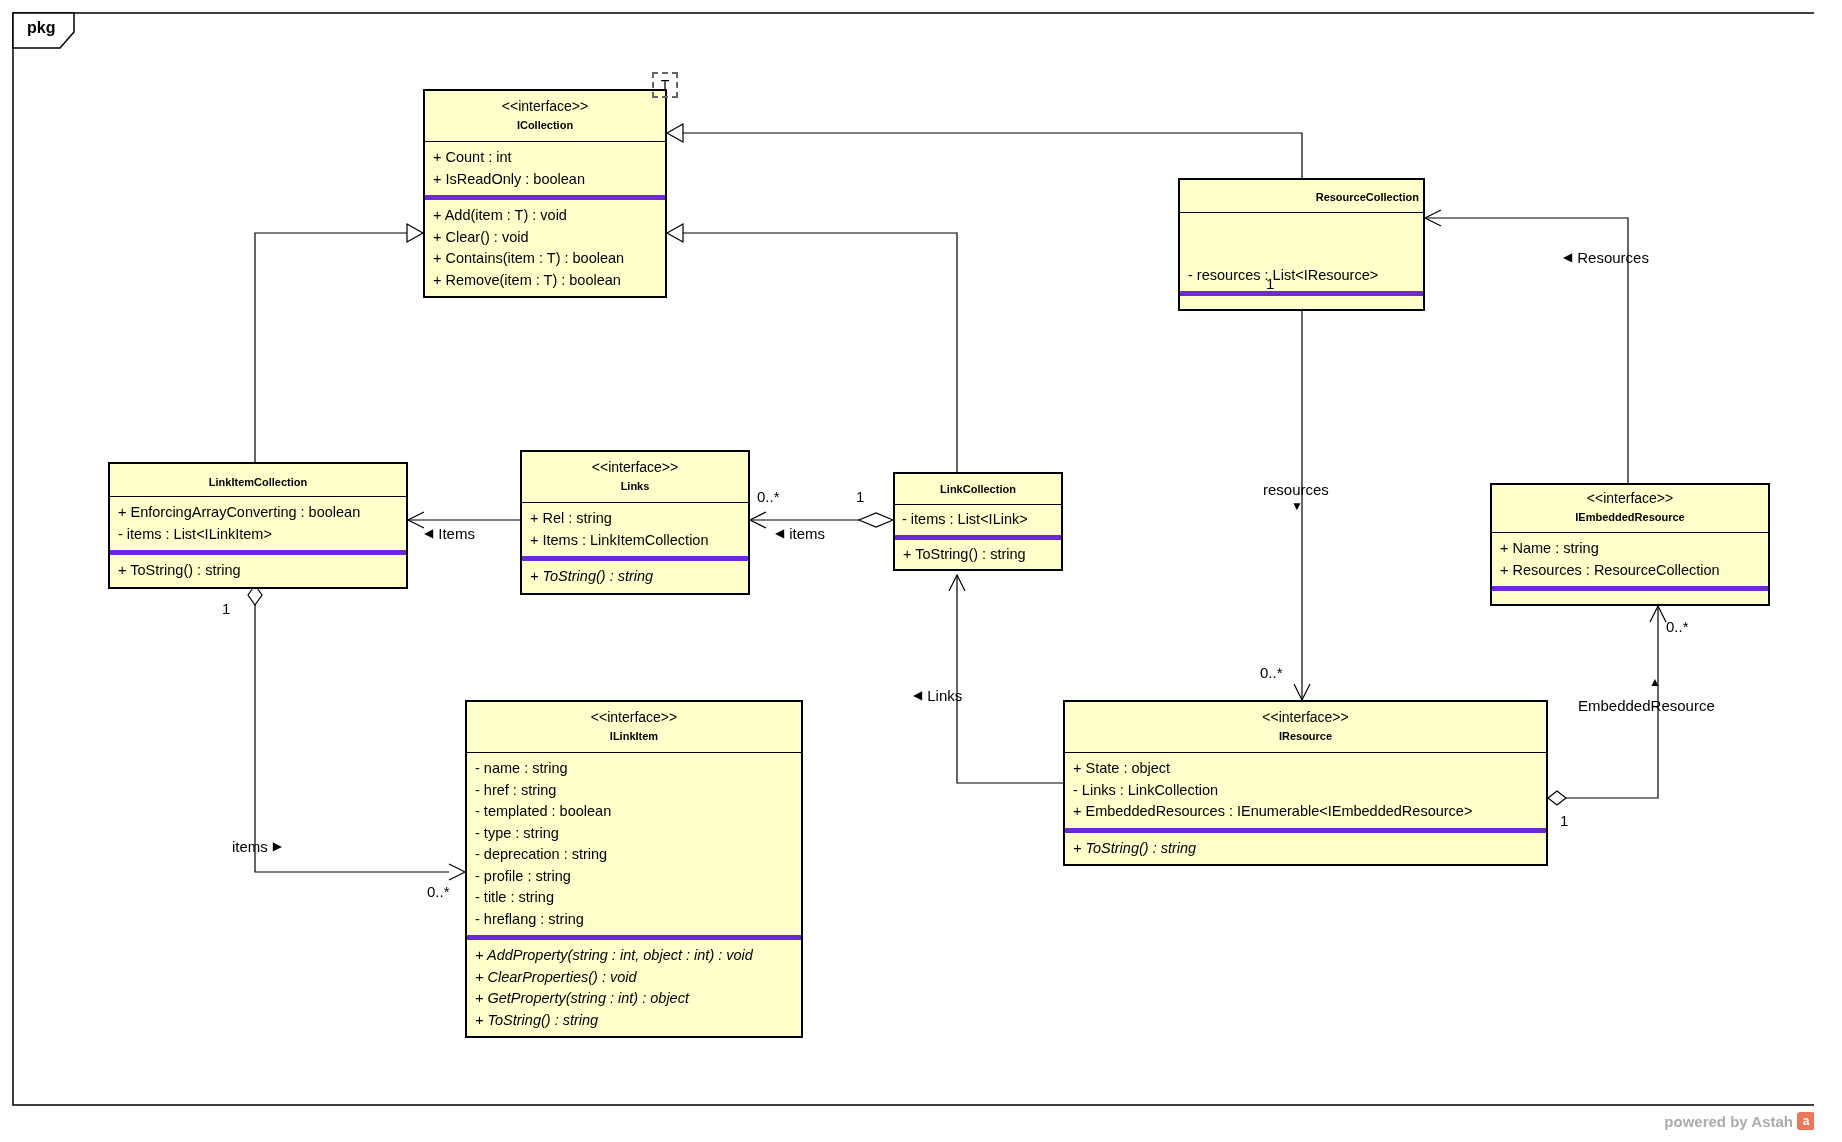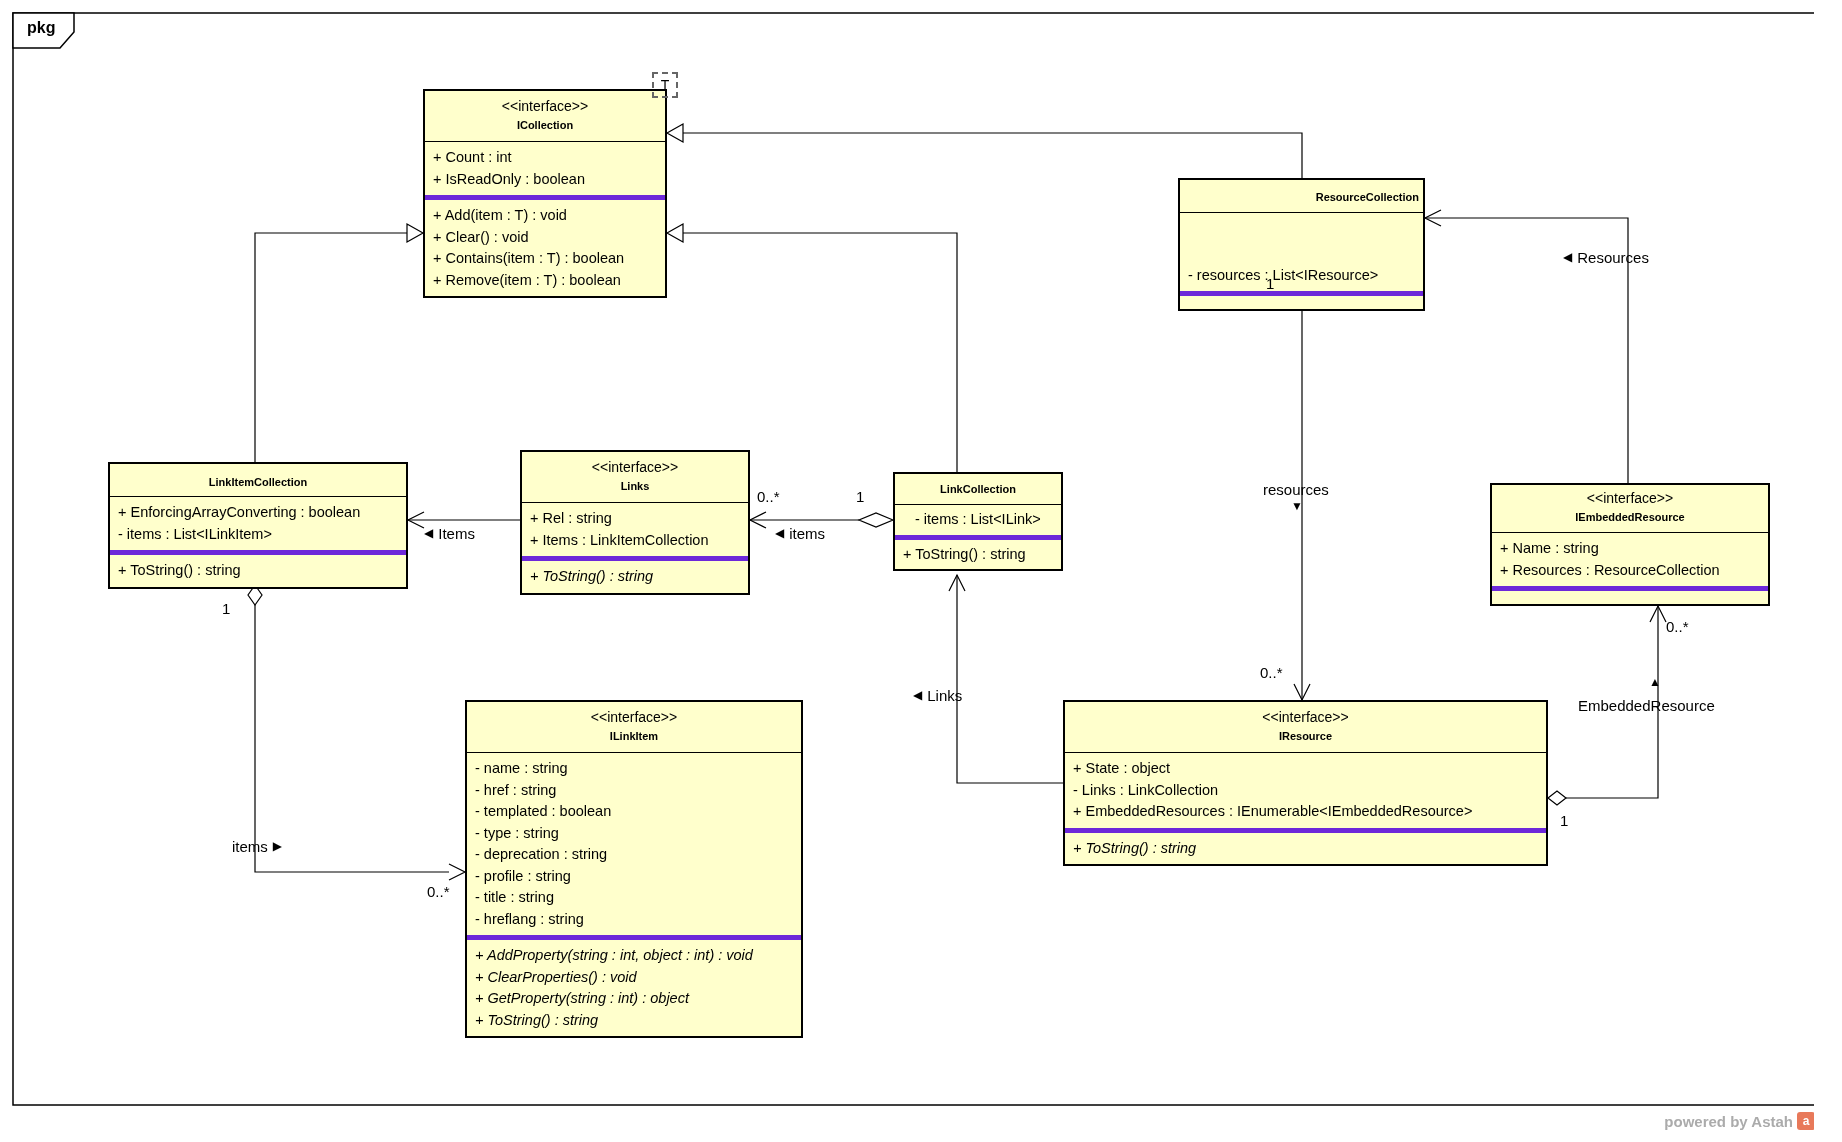--- a/index.html
+++ b/index.html
@@ -153,21 +153,21 @@
     </div>
     <div class="cls-section ops-italic">
       <div class="member">+ ToString() : string</div>
     </div>
   </div>
 
   <div class="uml-class" style="left:893px; top:472px; width:170px;">
     <div class="cls-title" style="padding:5px 4px 4px 4px;">
       <div class="cls-name">LinkCollection</div>
     </div>
-    <div class="cls-section" style="padding:4px 20px;">
+    <div class="cls-section" style="padding:4px 7px;">
       <div class="member">- items : List&lt;ILink&gt;</div>
     </div>
     <div class="cls-section" style="padding:4px 8px;">
       <div class="member">+ ToString() : string</div>
     </div>
   </div>
 
   <div class="uml-class" style="left:1490px; top:483px; width:280px;">
     <div class="cls-title" style="padding:5px 4px 4px 4px;">
       <div class="stereotype">&lt;&lt;interface&gt;&gt;</div>

